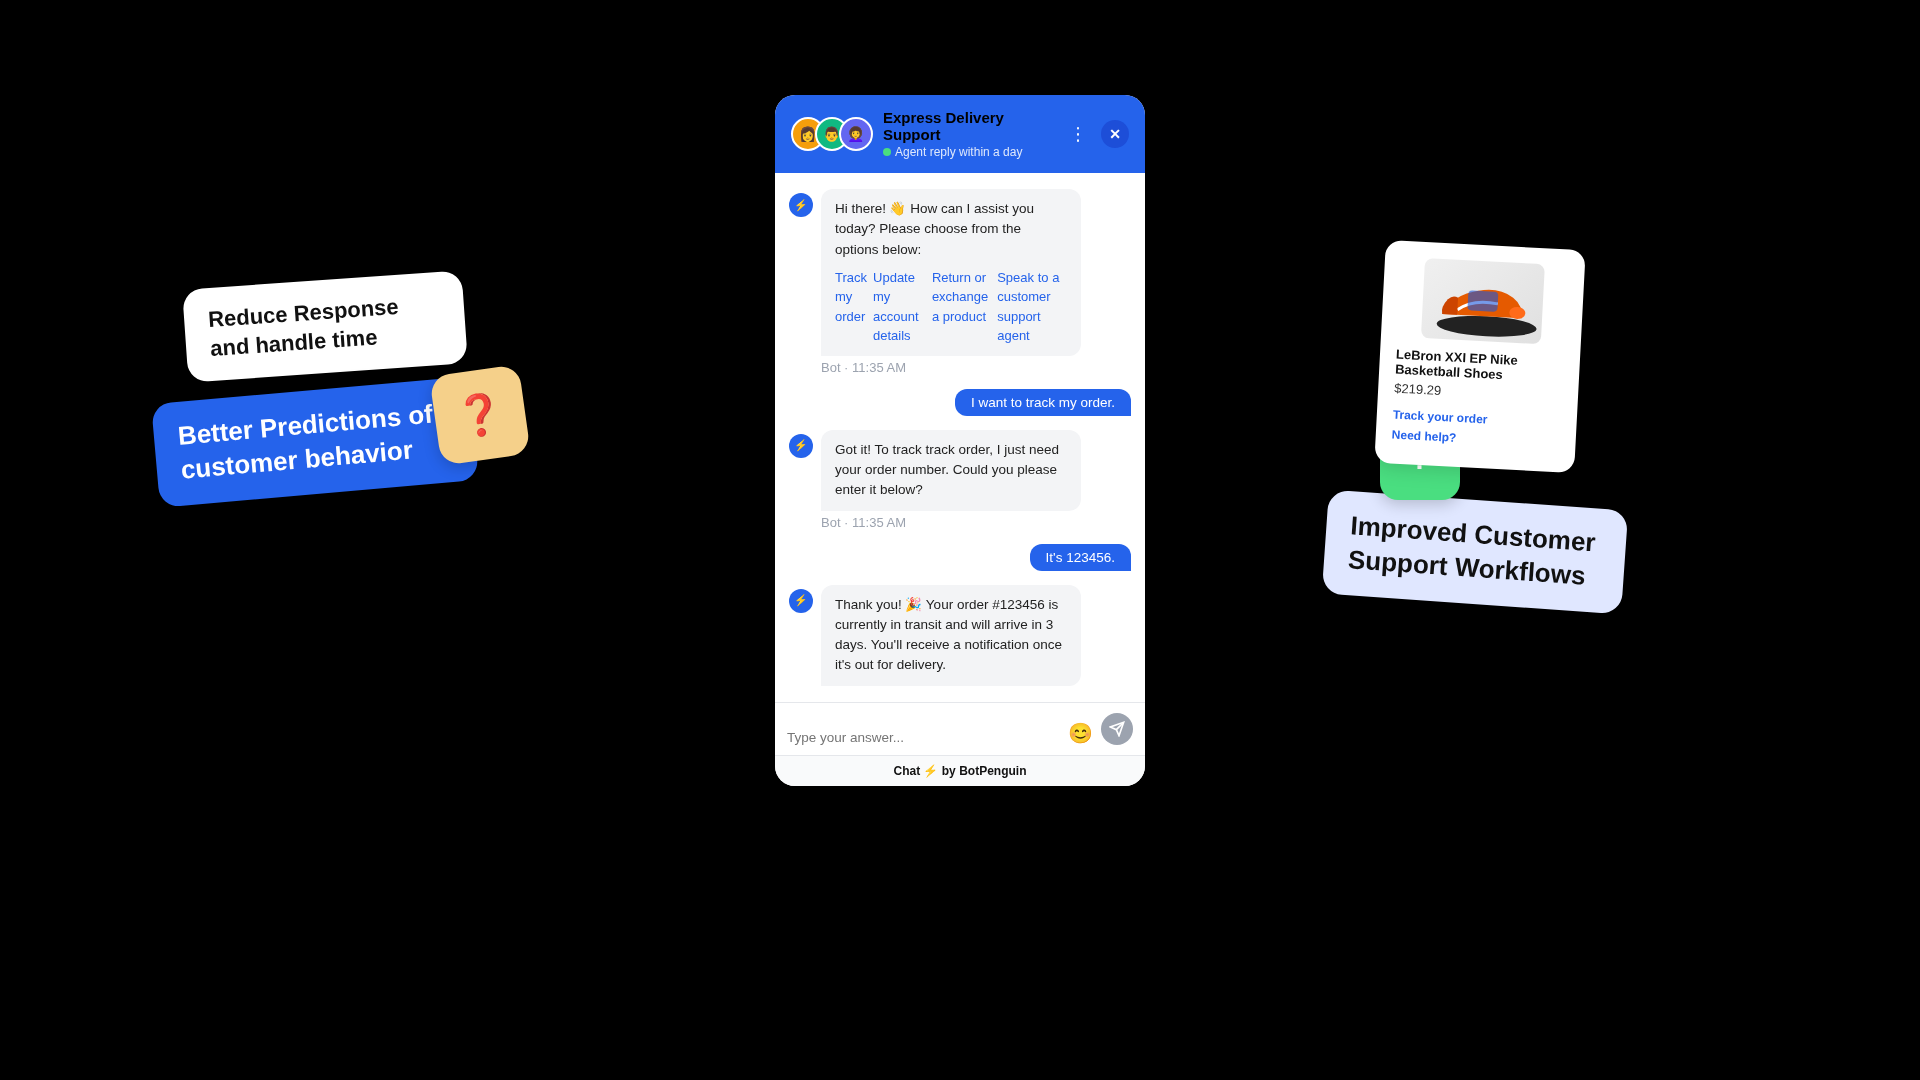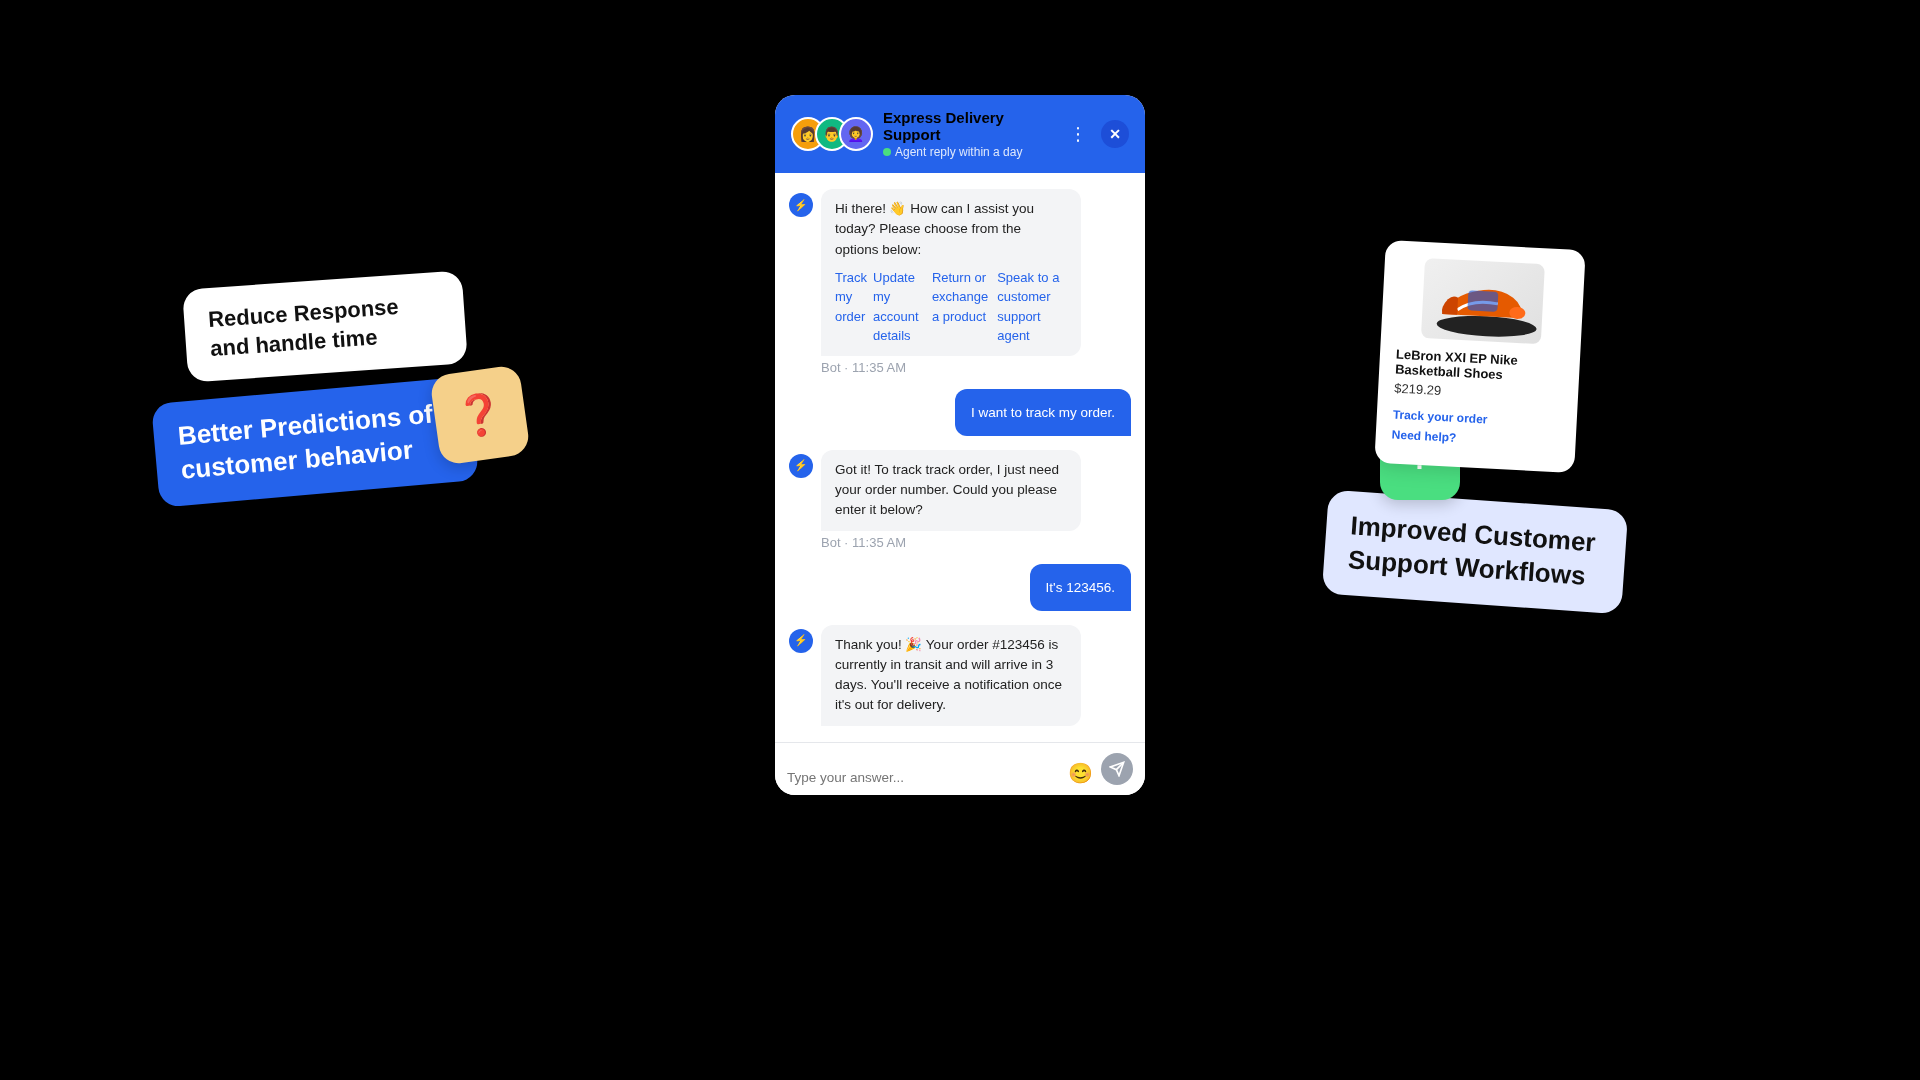--- a/index.html
+++ b/index.html
@@ -304,21 +304,21 @@
 
     .msg-user {
       display: flex;
       justify-content: flex-end;
     }
 
     .msg-bubble-user {
       background: #2563eb;
       color: #fff;
       border-radius: 12px 12px 0 12px;
-      padding: 16px 16px;
+      padding: 6px 16px;
       font-size: 13.5px;
       max-width: 230px;
       text-align: right;
     }
 
     .msg-time {
       font-size: 13px;
       color: #9ca3af;
       margin-top: 4px;
     }
@@ -495,14 +495,18 @@
     <input type="text" class="chat-input" placeholder="Type your answer..." style="">
     <button class="input-icon-btn">😊</button>
     <button class="send-btn">
       <svg width="16" height="16" viewBox="0 0 24 24" fill="none" stroke="white" stroke-width="2.5">
         <line x1="22" y1="2" x2="11" y2="13"></line>
         <polygon points="22 2 15 22 11 13 2 9 22 2"></polygon>
       </svg>
     </button>
   </div>
 
+  <div class="chat-footer">
+    <span>Chat ⚡ by </span>
+    <span>BotPenguin</span>
+  </div>
 
 </div>
 
 </body></html>

